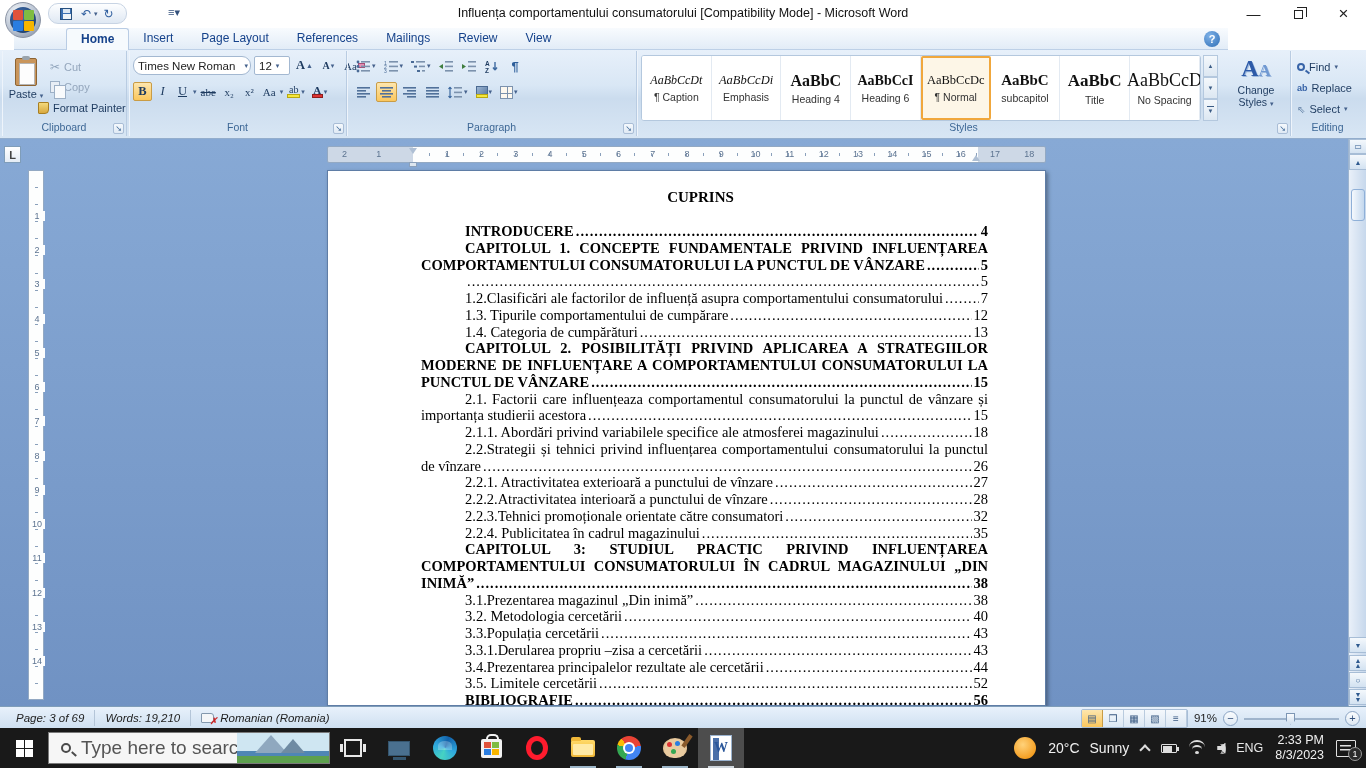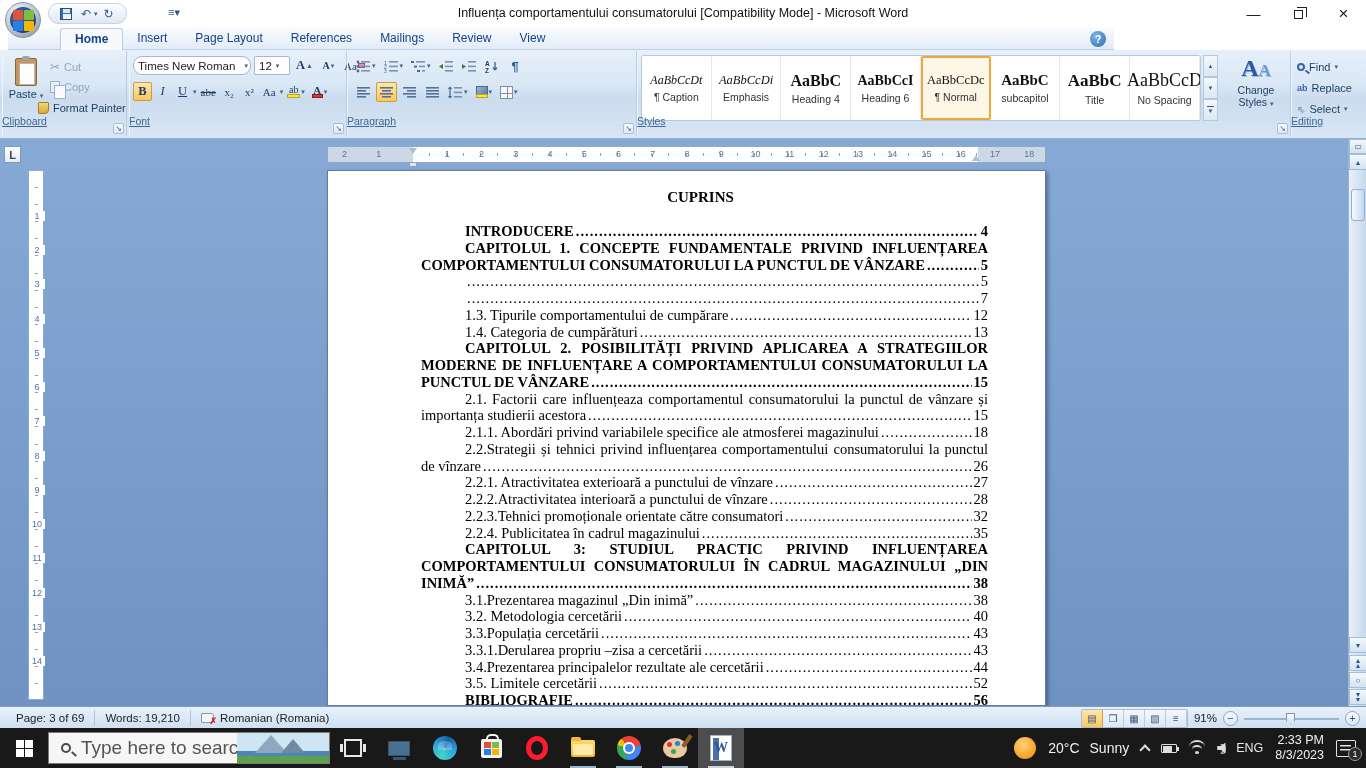--- a/index.html
+++ b/index.html
@@ -22,34 +22,34 @@
   .floppy::before { content:""; position:absolute; left:2px; top:0; width:7px; height:4px; background:#dce7f3; }
   .floppy::after { content:""; position:absolute; left:2px; bottom:0; width:8px; height:5px; background:#eef3f8; }
   .qat-caret { font-size:7px; color:#44618c; margin-left:-3px; }
   #qat-more { position:absolute; left:168px; top:6px; font-size:11px; color:#33517c; }
   #win-controls { position:absolute; right:0; top:0; height:28px; display:flex; }
   .win-btn { width:45px; height:28px; display:flex; align-items:center; justify-content:center; color:#222; font-size:14px; }
   .restore-glyph { width:9px; height:9px; border:1px solid #222; position:relative; background:#fff; }
   .restore-glyph::before { content:""; position:absolute; left:2px; top:-4px; width:9px; height:9px; border:1px solid #222; border-bottom:none; border-left:none; }
 
   
-  #tabrow { position:absolute; top:28px; left:8px; width:1106px; height:22px;
+  #tabrow { position:absolute; top:28px; left:14px; width:1214px; height:22px;
     background:linear-gradient(#f8fbfe,#e2ecf7); border-bottom:1px solid #bdd0e7; }
   #tabs { position:absolute; left:52px; top:0; height:22px; display:flex; }
   .tab { padding:3px 14px 0 14px; font-size:12px; color:#15428b; height:22px; }
   .tab.active { background:#f6fafd; border:1px solid #b9cce4; border-bottom:none; border-radius:3px 3px 0 0; font-weight:bold; }
   #help-btn { position:absolute; right:8px; top:3px; width:16px; height:16px; border-radius:50%;
     background:radial-gradient(circle at 35% 30%, #7fb2e8, #2f6eb5); color:#fff; font-size:11px; font-weight:bold;
     display:flex; align-items:center; justify-content:center; }
 
   
   #ribbon { position:absolute; top:50px; left:0; width:1366px; height:89px;
     background:linear-gradient(#e7f0fa 0%, #d9e7f5 40%, #cbdcee 55%, #d8e6f4 100%); border-bottom:1px solid #93adcc; }
   .group { position:absolute; top:1px; height:85px; border-right:1px solid #b9cce2; box-shadow:1px 0 0 #eef4fb inset; }
-  .group-label { position:absolute; bottom:9px; left:0; width:100%; text-align:left; font-size:10.5px; color:#3e6896;text-decoration:underline; }
+  .group-label { position:absolute; bottom:3px; left:0; width:100%; text-align:center; font-size:10.5px; color:#3e6896; }
   .launcher { position:absolute; right:2px; bottom:2px; width:11px; height:11px; border:1px solid #a9bdd6; border-radius:2px;
     font-size:8px; color:#3e6896; line-height:9px; text-align:center; background:linear-gradient(#f5f9fd,#dfe9f4); }
 
   
   #g-clipboard { left:2px; width:125px; }
   #paste-btn { position:absolute; left:4px; top:4px; width:40px; height:64px; text-align:center; font-size:11px; color:#1d3a5f;
     border:1px solid transparent; border-radius:3px; }
   .clipboard-icon { width:22px; height:28px; margin:2px auto 2px auto; background:#c9955b; border:1px solid #8d6433; border-radius:2px; position:relative; }
   .clipboard-icon::before { content:""; position:absolute; left:3px; top:4px; width:14px; height:20px; background:#fdfdfd; border:1px solid #b5b5b5; }
   .clipboard-icon::after { content:""; position:absolute; left:6px; top:-3px; width:8px; height:4px; background:#9aa4ad; border-radius:2px; }
@@ -147,21 +147,21 @@
   #vs-thumb { position:absolute; top:50px; left:2px; width:14px; height:32px; background:linear-gradient(90deg,#f5f9fd,#c4d8ee); border:1px solid #8fb0d8; border-radius:3px; }
   #vs-down { position:absolute; top:498px; left:0; }
   #vs-prev { position:absolute; top:516px; left:0; line-height:5px; }
   #vs-obj { position:absolute; top:533px; left:0; font-size:8px; }
   #vs-next { position:absolute; top:550px; left:0; line-height:5px; }
 
   
   #statusbar { position:absolute; top:706px; left:0; width:1366px; height:22px;
     background:linear-gradient(#e8f1fb,#cfe0f1); border-top:1px solid #7f9db9; font-size:11.5px; color:#222; }
   #sb-left { position:absolute; left:6px; top:0; height:22px; display:flex; align-items:center; }
-  .sb-item { padding:0 10px; height:16px; display:flex; align-items:center; border-right:1px solid #b4c5d8; }
+  .sb-item { padding:0 10px; height:16px; display:flex; align-items:center; border-right:1px solid #b4c5d8;font-style:italic; }
   .sb-item:last-child { border-right:none; }
   .book-ic { width:13px; height:10px; background:#f4f6f8; border:1px solid #8398ad; border-radius:1px 3px 3px 1px; position:relative; margin-right:6px; }
   .book-ic::after { content:"✗"; position:absolute; right:-4px; bottom:-4px; color:#c22; font-size:9px; font-weight:bold; }
   #sb-right { position:absolute; right:6px; top:0; height:22px; display:flex; align-items:center; gap:6px; }
   #view-btns { display:flex; border:1px solid #a7bdd6; border-radius:2px; overflow:hidden; }
   .vbtn { width:21px; height:17px; display:flex; align-items:center; justify-content:center; font-size:10px; color:#3a5a82; background:linear-gradient(#f4f8fc,#dbe7f3); border-right:1px solid #b9cbde; }
   .vbtn.on { background:linear-gradient(#fde6ae,#fbc75d); border-color:#c99c45; }
   #zoom-label { font-size:11.5px; color:#222; }
   .zoom-btn { width:15px; height:15px; border-radius:50%; border:1px solid #8aa4c4; background:linear-gradient(#fafcfe,#dde8f3); color:#33517c; font-size:11px; line-height:12px; text-align:center; }
   #zoom-track { position:relative; width:95px; height:15px; }
@@ -597,20 +597,21 @@
             </div>
           </div>
           <div class="toc-entry">
             <div class="tline flexline ind">
               <span class="leader">............................................................................................................................................................................................................................</span>
               <span class="pagenum">5</span>
             </div>
           </div>
           <div class="toc-entry">
             <div class="tline flexline ind">
+              <span class="txt">1.2.Clasificări ale factorilor de influență asupra comportamentului consumatorului</span>
               <span class="leader">............................................................................................................................................................................................................................</span>
               <span class="pagenum">7</span>
             </div>
           </div>
           <div class="toc-entry">
             <div class="tline flexline ind">
               <span class="txt">1.3. Tipurile comportamentului de cumpărare</span>
               <span class="leader">............................................................................................................................................................................................................................</span>
               <span class="pagenum">12</span>
             </div>

